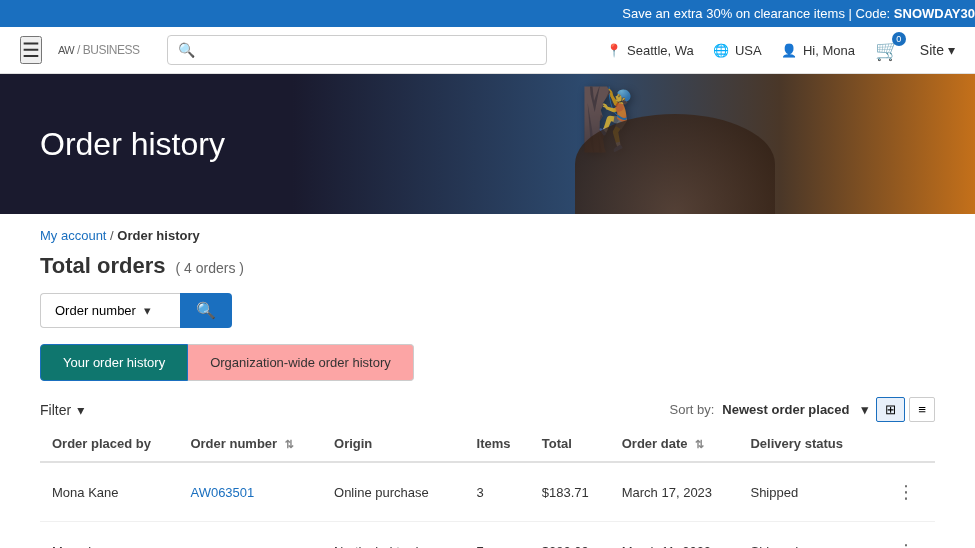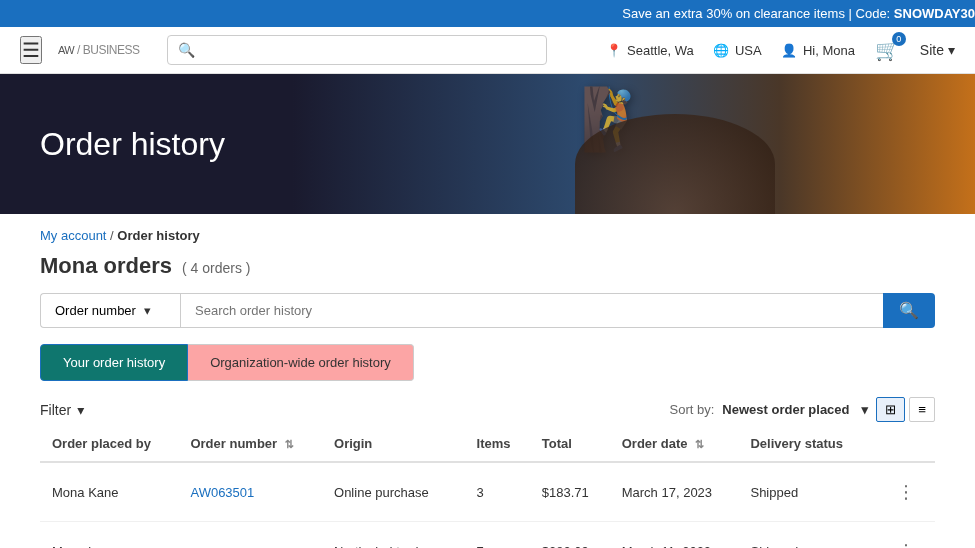--- a/index.html
+++ b/index.html
@@ -336,34 +336,33 @@
 
 <div class="breadcrumb">
   <a href="#">My account</a>
   <span>/</span>
   <span class="breadcrumb-current">Order history</span>
 </div>
 
 <div class="main-content">
 
   <div class="your-orders-header">
-    <h2 class="your-orders-title">Mona orders</h2>
+    <h2 class="your-orders-title">Total orders</h2>
     <span class="orders-count">( 4 orders )</span>
   </div>
 
   <div class="search-row">
     <div class="order-filter-select">
       <select>
         <option>Order number</option>
         <option>Order date</option>
         <option>Total</option>
       </select>
       <span>▾</span>
     </div>
-    <input class="history-search-input" type="text" placeholder="Search order history" style="">
     <button class="search-btn">🔍</button>
   </div>
 
   <div class="tabs">
     <button class="tab active">Your order history</button>
     <button class="tab">Organization-wide order history</button>
   </div>
 
   <div class="filter-sort-row">
     <button class="filter-btn">

